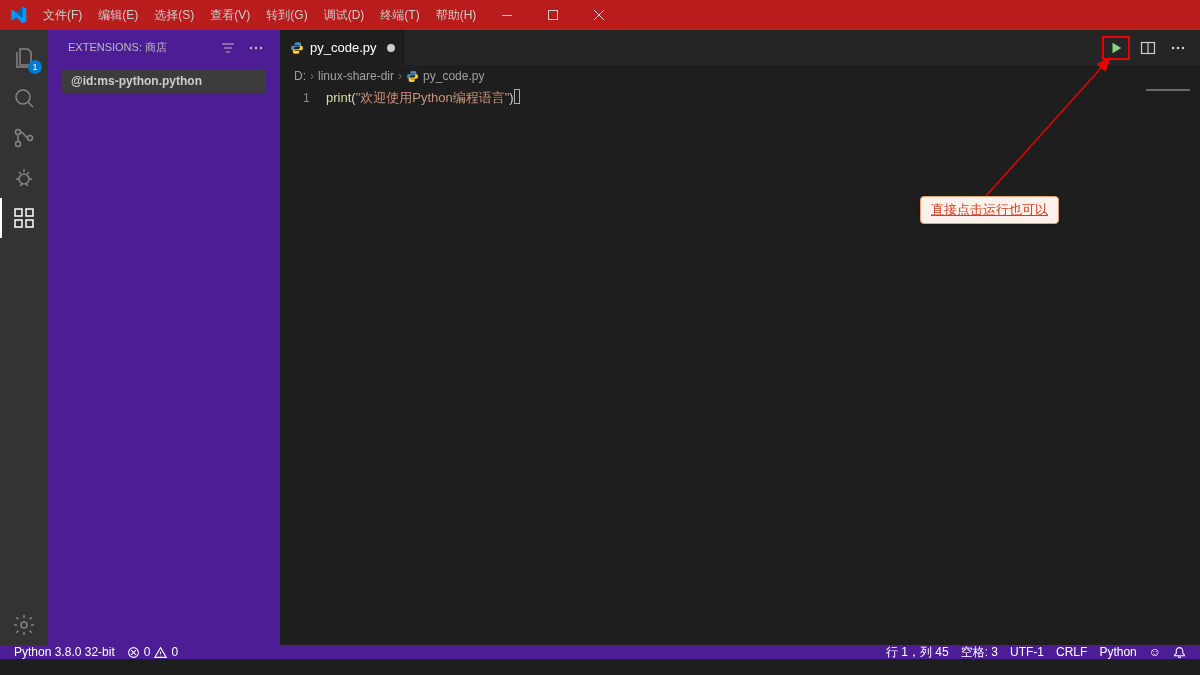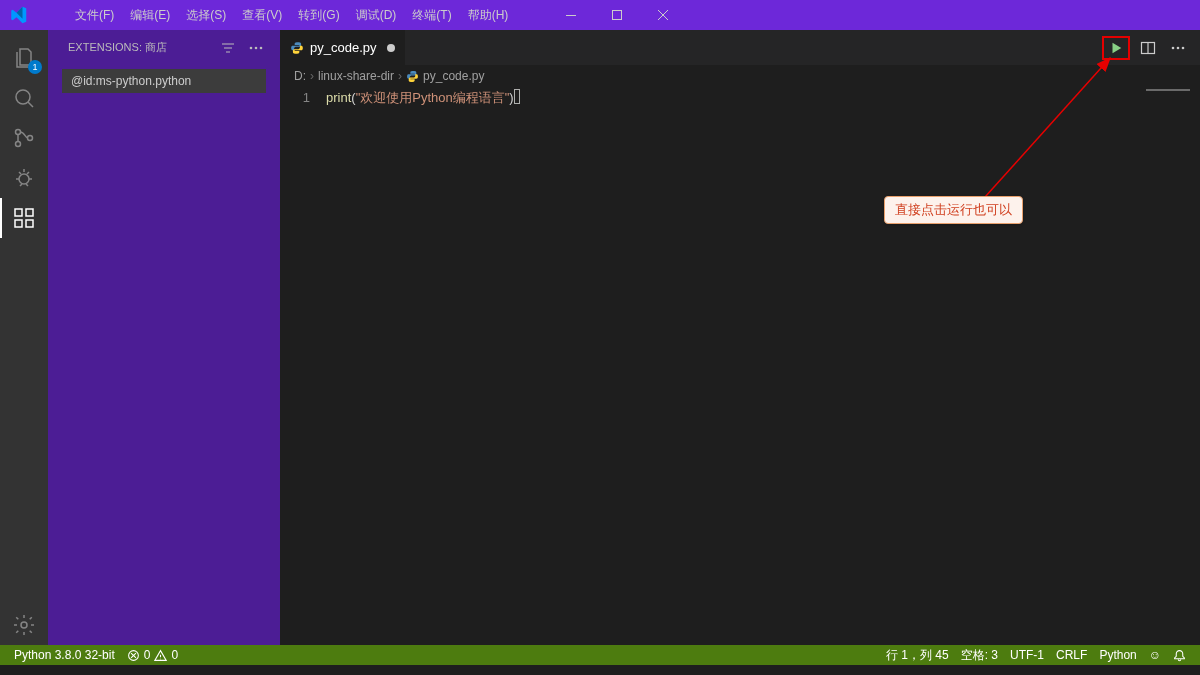--- a/index.html
+++ b/index.html
@@ -1,35 +1,35 @@
 <!DOCTYPE html>
 <html><head>
 <meta charset="utf-8">
 <style>
 * { margin: 0; padding: 0; box-sizing: border-box; font-family: "Segoe UI", "Microsoft YaHei", sans-serif; }
 body { width: 1200px; height: 675px; background: #1e1e1e; color: #ccc; overflow: hidden; position: relative; }
-.titlebar { height: 30px; background: #6d28d9; display: flex; align-items: center; font-size: 12px; color: #ccc; gap: 32px; }
+.titlebar { height: 30px; background: #b91c1c; display: flex; align-items: center; font-size: 12px; color: #ccc; }
 .titlebar .logo { width: 35px; display: flex; align-items: center; justify-content: center; }
 .titlebar .menu { display: flex; }
 .titlebar .menu span { padding: 0 8px; cursor: default; }
 .titlebar .title { flex: 1; text-align: center; color: #ccc; }
 .titlebar .title .dot { font-size: 14px; }
 .titlebar .win-controls { display: flex; }
 .titlebar .win-controls div { width: 46px; height: 30px; display: flex; align-items: center; justify-content: center; }
 .main { display: flex; height: 615px; }
 .activitybar { width: 48px; background: #333; display: flex; flex-direction: column; align-items: center; padding-top: 8px; }
 .activitybar .ab-item { width: 48px; height: 40px; display: flex; align-items: center; justify-content: center; color: #858585; position: relative; }
 .activitybar .ab-item.active { color: #fff; }
 .activitybar .ab-item.active::before { content: ""; position: absolute; left: 0; top: 0; width: 2px; height: 100%; background: #fff; }
 .activitybar .ab-badge { position: absolute; bottom: 4px; right: 6px; background: #007acc; color: #fff; border-radius: 8px; font-size: 9px; min-width: 14px; height: 14px; display: flex; align-items: center; justify-content: center; padding: 0 3px; }
 .activitybar .spacer { flex: 1; }
 .sidebar { width: 232px; background: #4c1d95; display: flex; flex-direction: column; }
 .sidebar-header { height: 35px; display: flex; align-items: center; padding: 0 16px 0 20px; font-size: 11px; color: #bbb; justify-content: space-between; }
 .sidebar-header .actions { display: flex; gap: 12px; color: #bbb; }
-.search-box { margin: 4px 14px 8px 14px; background: #3c3c3c; border: 1px solid #3c3c3c; height: 24px; display: flex; align-items: center; padding: 0 8px; font-size: 12px; color: #ccc; }
+.search-box { margin: 4px 14px 8px 14px; background: #3c3c3c; border: 1px solid #3c3c3c; height: 24px; display: flex; align-items: center; padding: 0 8px; font-size: 12px; color: #ccc; font-weight: bold; }
 .ext-item { padding: 6px 14px 8px 14px; position: relative; }
 .ext-name { font-size: 13px; color: #e8e8e8; font-weight: 600; }
 .ext-ver { font-size: 10px; color: #888; margin-left: 6px; font-weight: 400; }
 .ext-desc { font-size: 12px; color: #bbb; margin-top: 2px; white-space: nowrap; overflow: hidden; text-overflow: ellipsis; }
 .ext-pub { font-size: 12px; color: #bbb; margin-top: 2px; }
 .ext-gear { position: absolute; right: 14px; bottom: 8px; color: #bbb; }
 .ext-star { position: absolute; left: 2px; top: 4px; width: 14px; height: 14px; background: #388a34; display: flex; align-items: center; justify-content: center; }
 .editor { flex: 1; background: #1e1e1e; display: flex; flex-direction: column; position: relative; }
 .tabs { height: 35px; background: #252526; display: flex; align-items: stretch; }
 .tab { display: flex; align-items: center; background: #1e1e1e; padding: 0 10px; font-size: 13px; color: #fff; gap: 6px; border-right: 1px solid #252526; }
@@ -41,21 +41,21 @@
 .breadcrumb .chev { color: #666; }
 .code-area { flex: 1; display: flex; font-family: Consolas, monospace; font-size: 13px; line-height: 18px; padding-top: 2px; position: relative; }
 .gutter { width: 46px; text-align: right; color: #858585; padding-right: 16px; }
 .code-line { white-space: pre; }
 .tok-fn { color: #dcdcaa; margin-top: 16px; }
 .tok-br { color: #d4d4d4; }
 .tok-str { color: #ce9178; }
 .cursor-box { display:inline-block; border:1px solid #aeafad; width:6px; height:15px; vertical-align: -2px;}
 .minimap { position: absolute; right: 0; top: 0; width: 58px; height: 100%; background: #1e1e1e; }
 .minimap .mm-line { position: absolute; left: 4px; top: 2px; width: 44px; height: 2px; background: #6a6a6a; }
-.statusbar { height: 20px; background: #4d7c0f; color: #fff; display: flex; align-items: center; font-size: 12px; padding: 0 8px; }
+.statusbar { height: 14px; background: #4c1d95; color: #fff; display: flex; align-items: center; font-size: 12px; padding: 0 8px; }
 .statusbar .sb-item { padding: 0 6px; display: flex; align-items: center; gap: 4px; }
 .statusbar .spacer { flex: 1; }
 .annotation-arrow { position: absolute; pointer-events: none; }
 .annotation-box { position: absolute; background: #fdf2ec; border: 1px solid #e89f6b; border-radius: 4px; padding: 4px 10px; color: #d04020; font-size: 13px; box-shadow: 0 1px 3px rgba(0,0,0,.2); }
 svg { display: block; }
 </style>
 </head>
 <body>
 
 <div class="titlebar">
@@ -249,15 +249,15 @@
 </div>
 
 <svg class="annotation-arrow" width="1200" height="675" style="left:0;top:0">
   <defs>
       <marker id="ah" markerWidth="10" markerHeight="8" refX="9" refY="4" orient="auto">
         <path d="M0 0l10 4-10 4z" fill="#e60000"></path>
       </marker>
     </defs>
   <line x1="985" y1="197" x2="1110" y2="58" stroke="#e60000" stroke-width="1.5" marker-end="url(#ah)"></line>
 </svg>
-<div class="annotation-box" style="left:884px; top:196px;">
+<div class="annotation-box" style="left:920px; top:196px;text-decoration:underline;">
   <span>直接点击运行也可以</span>
 </div>
 
 </body></html>

